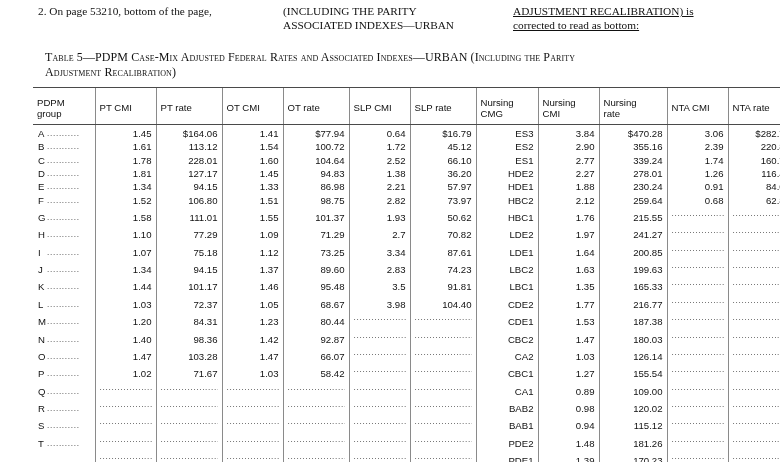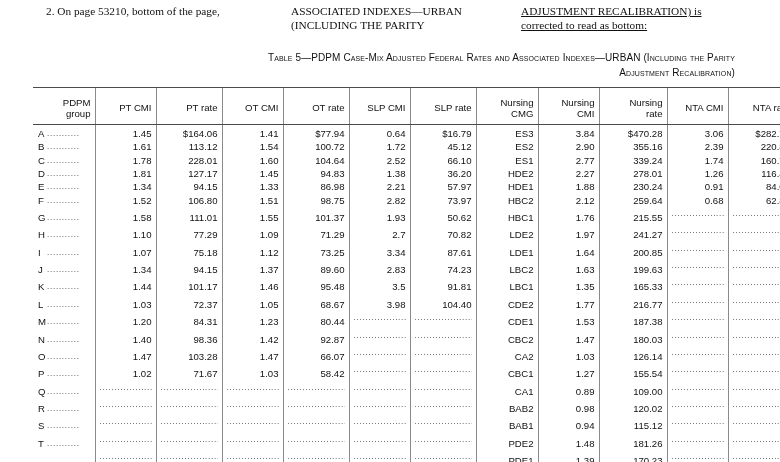--- a/index.html
+++ b/index.html
@@ -25,29 +25,29 @@
   .pre-col {
     font-family: "Liberation Serif", serif;
     font-size: 11.3px;
     line-height: 13.6px;
     color: #111;
   }
   .pre-col.c1 { width: 265px; padding-left: 6px; }
   .pre-col.c2 { width: 230px; }
   .pre-col.c3 { width: 255px; text-decoration: underline; }
   .pre-indent { text-indent: 20px; }
-  .pre-line { white-space: nowrap; margin-left: 8px; }
+  .pre-line { white-space: nowrap; }
 
   
   .table-caption {
     margin: 18px auto 0 auto;
     width: 690px;
-    text-align: right;
-    font-family: Liberation Sans, sans-serif;
-    font-size: 10px;
+    text-align: left;
+    font-family: Liberation Serif, serif;
+    font-size: 12px;
     line-height: 15px;
     letter-spacing: 0.1px;
     color: #111;
     font-variant: small-caps;
     text-transform: none;
   }
   .cap-line { display: block; }
 
   
   .table-wrap {
@@ -57,21 +57,21 @@
   table.rates {
     border-collapse: collapse;
     width: 719px;
     font-family: "Liberation Sans", sans-serif;
     font-size: 9.6px;
     color: #111;
     table-layout: fixed;
   }
   table.rates thead th {
     font-weight: normal;
-    text-align: right;
+    text-align: left;
     vertical-align: middle;
     padding: 10px 4px 5px 4px;
     line-height: 10.5px;
     border-top: 1.6px solid #4a4a4a;
     border-bottom: 1.1px solid #4a4a4a;
     border-left: 0.9px solid #8a8a8a;
   }
   table.rates thead th:first-child { border-left: none; }
 
   table.rates tbody td {
@@ -125,22 +125,22 @@
   col.c-nrate{ width: 68px; }
 </style>
 </head>
 <body>
 
 <div class="preamble">
   <div class="pre-col c1">
     <div class="pre-line pre-indent">2. On page 53210, bottom of the page,</div>
   </div>
   <div class="pre-col c2">
+    <div class="pre-line">(INCLUDING THE PARITY</div>
     <div class="pre-line">ASSOCIATED INDEXES—URBAN</div>
-    <div class="pre-line">(INCLUDING THE PARITY</div>
   </div>
   <div class="pre-col c3">
     <div class="pre-line">ADJUSTMENT RECALIBRATION) is</div>
     <div class="pre-line">corrected to read as bottom:</div>
   </div>
 </div>
 
 <div class="table-caption">
   <span class="cap-line">Table 5—PDPM Case-Mix Adjusted Federal Rates and Associated Indexes—URBAN (Including the Parity</span>
   <span class="cap-line">Adjustment Recalibration)</span>

